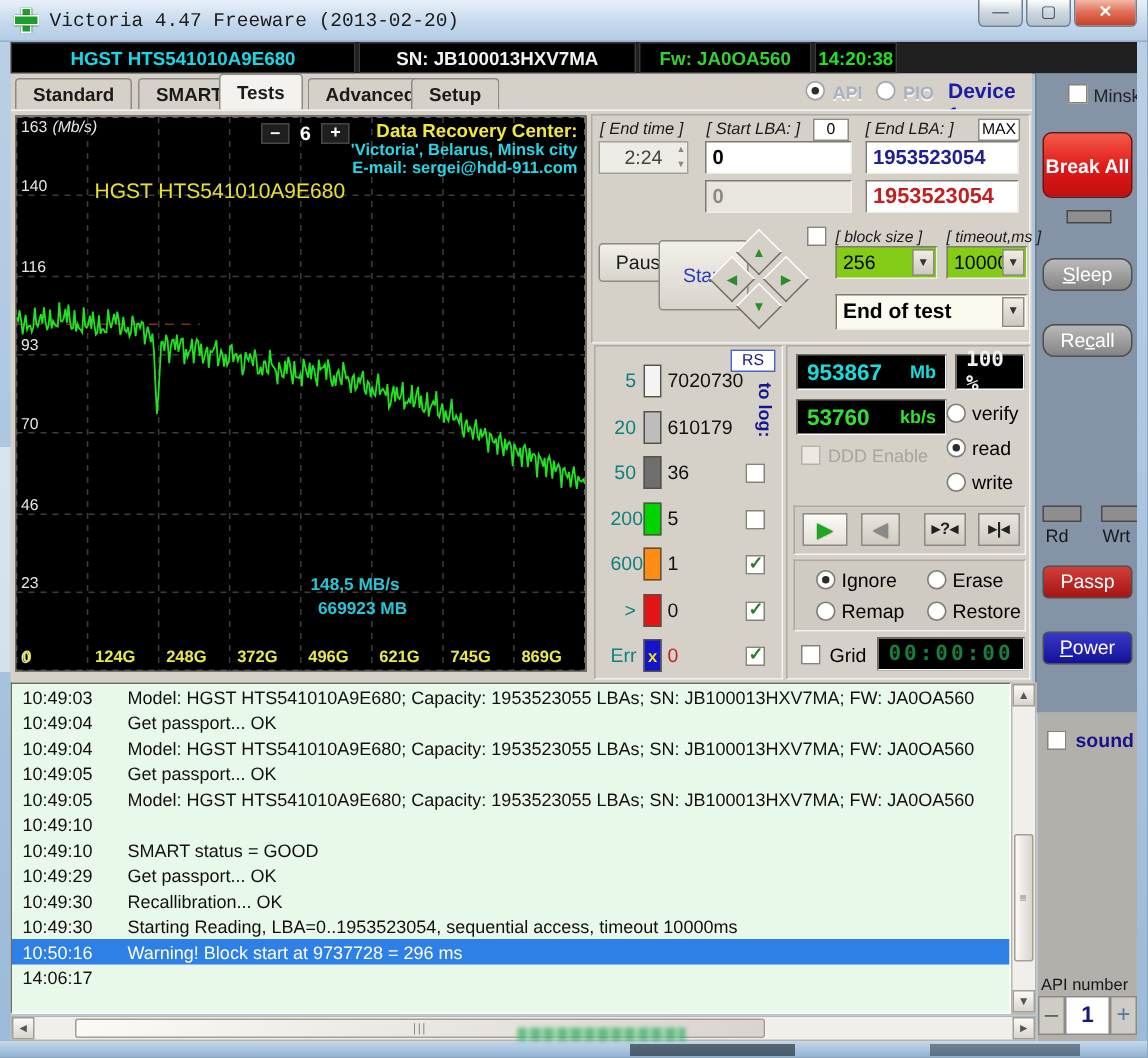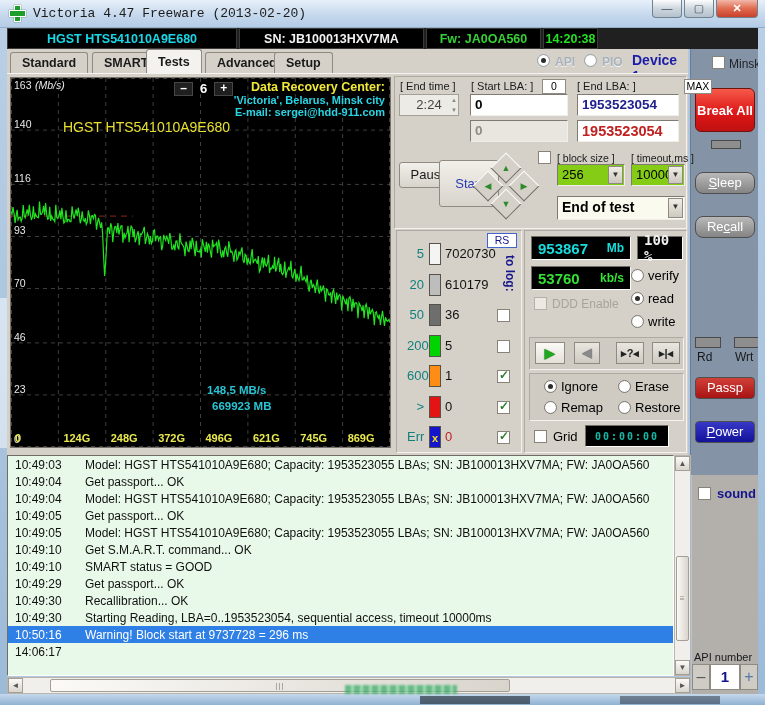--- a/index.html
+++ b/index.html
@@ -55,21 +55,21 @@
   #g-zoomval{color:#fff;font-size:13px;font-weight:bold;margin:0 7px;}
   #g-drc1{position:absolute;right:5px;top:2px;font-size:12.5px;font-weight:bold;color:#f0e838;}
   #g-drc2{position:absolute;right:5px;top:16px;font-size:11px;font-weight:bold;color:#27d5e5;}
   #g-drc3{position:absolute;right:5px;top:28px;font-size:11px;font-weight:bold;color:#27d5e5;}
   #g-drive{position:absolute;left:52px;top:41px;font-size:14px;color:#e8e030;}
   #g-ann1{position:absolute;left:196px;top:306px;font-size:11.5px;font-weight:bold;color:#27c5d5;}
   #g-ann2{position:absolute;left:201px;top:322px;font-size:11.5px;font-weight:bold;color:#27c5d5;}
   
   .raised{border:1px solid;border-color:#fdfdfb #716d65 #716d65 #fdfdfb;background:#d5d1c9;}
   .groove{border:1px solid;border-color:#aeaaa2 #f4f2ee #f4f2ee #aeaaa2;}
-  .lbl{position:absolute;font-size:11px;color:#1a1a1a;white-space:nowrap;}
+  .lbl{position:absolute;font-size:11px;color:#1a1a1a;white-space:nowrap;font-style:italic;}
   .inp{position:absolute;background:#fff;border:1px solid;border-color:#7f7b73 #f0eee8 #f0eee8 #7f7b73;
        font-size:13.5px;font-weight:bold;padding:2px 4px;white-space:nowrap;overflow:hidden;}
   .combo{position:absolute;background:#84cc16;border:1px solid;border-color:#7f7b73 #f0eee8 #f0eee8 #7f7b73;
        font-size:13px;padding:2px 4px;}
   .combo .arrow{position:absolute;right:1px;top:1px;bottom:1px;width:15px;background:linear-gradient(#f0ede6,#cdc9c0);
        border:1px solid #8f8b82;font-size:8px;line-height:15px;text-align:center;color:#333;}
   .pbtn{position:absolute;background:linear-gradient(#f2f0ea,#d8d4cc);border:1px solid #8f8b82;border-radius:3px;
        text-align:center;font-size:13px;color:#1a1a1a;}
   .minibtn{position:absolute;background:#fff;border:1px solid #8f8b82;font-size:10.5px;text-align:center;line-height:13px;}
   
@@ -231,21 +231,21 @@
       </div>
       <div class="pbtn" style="left:4px;top:47px;width:60px;height:26px;line-height:24px;margin-top:38px;">Pause</div>
       <div class="pbtn" style="left:4px;top:83px;width:60px;height:47px;line-height:45px;color:#2838b8;margin-left:40px;">Start</div>
 
       <span class="lbl" style="left:76px;top:3px;">[ Start LBA: ]</span>
       <div class="minibtn" style="left:147px;top:2px;width:24px;height:15px;">0</div>
       <div class="inp" style="left:75px;top:17px;width:98px;height:22px;">0</div>
       <div class="inp" style="left:75px;top:43px;width:98px;height:22px;background:#e9e6df;color:#8e8b84;">0</div>
 
       <span class="lbl" style="left:182px;top:3px;">[ End LBA: ]</span>
-      <div class="minibtn" style="left:257px;top:2px;width:28px;height:15px;margin-left:32px;">MAX</div>
+      <div class="minibtn" style="left:257px;top:2px;width:28px;height:15px;">MAX</div>
       <div class="inp" style="left:182px;top:17px;width:102px;height:22px;color:#20208e;">1953523054</div>
       <div class="inp" style="left:182px;top:43px;width:102px;height:22px;color:#c02020;font-size:14.5px;">1953523054</div>
 
       <div style="position:absolute;left:78px;top:76px;width:66px;height:66px;">
         <div style="position:absolute;left:22px;top:4px;width:22px;height:22px;transform:rotate(45deg);" class="raised">
             <span style="display:block;transform:rotate(-45deg);color:#2c8c2c;font-size:9px;text-align:center;line-height:20px;">▲</span>
           </div>
         <div style="position:absolute;left:4px;top:22px;width:22px;height:22px;transform:rotate(45deg);" class="raised">
             <span style="display:block;transform:rotate(-45deg);color:#2c8c2c;font-size:9px;text-align:center;line-height:20px;">◀</span>
           </div>
@@ -353,21 +353,21 @@
         <span class="radio" style="position:absolute;left:88px;top:6px;"></span>
         <span style="position:absolute;left:105px;top:5px;font-size:13px;">Erase</span>
         <span class="radio" style="position:absolute;left:14px;top:27px;"></span>
         <span style="position:absolute;left:31px;top:26px;font-size:13px;">Remap</span>
         <span class="radio" style="position:absolute;left:88px;top:27px;"></span>
         <span style="position:absolute;left:105px;top:26px;font-size:13px;">Restore</span>
       </div>
 
       <span class="cb" style="position:absolute;left:9px;top:199px;"></span>
       <span style="position:absolute;left:28px;top:198px;font-size:13px;">Grid</span>
-      <div class="lcd" style="left:60px;top:194px;width:84px;height:22px;font-size:10px;color:#14b8a6;letter-spacing:2px;justify-content:center;">00:00:00</div>
+      <div class="lcd" style="left:60px;top:194px;width:98px;height:22px;font-size:14px;color:#15803d;letter-spacing:2px;justify-content:center;">00:00:00</div>
     </div>
   </div>
 
   <div id="logpane">
     <div id="log-rows">
         <div class="logrow normal">
           <span class="ltime">10:49:03</span>
           <span class="ltext">Model: HGST HTS541010A9E680; Capacity: 1953523055 LBAs; SN: JB100013HXV7MA; FW: JA0OA560</span>
         </div>
         <div class="logrow normal">
@@ -381,21 +381,20 @@
         <div class="logrow normal">
           <span class="ltime">10:49:05</span>
           <span class="ltext">Get passport... OK</span>
         </div>
         <div class="logrow normal">
           <span class="ltime">10:49:05</span>
           <span class="ltext">Model: HGST HTS541010A9E680; Capacity: 1953523055 LBAs; SN: JB100013HXV7MA; FW: JA0OA560</span>
         </div>
         <div class="logrow normal">
           <span class="ltime">10:49:10</span>
-          <span class="ltext">Get S.M.A.R.T. command... OK</span>
         </div>
         <div class="logrow normal">
           <span class="ltime">10:49:10</span>
           <span class="ltext">SMART status = GOOD</span>
         </div>
         <div class="logrow normal">
           <span class="ltime">10:49:29</span>
           <span class="ltext">Get passport... OK</span>
         </div>
         <div class="logrow normal">

